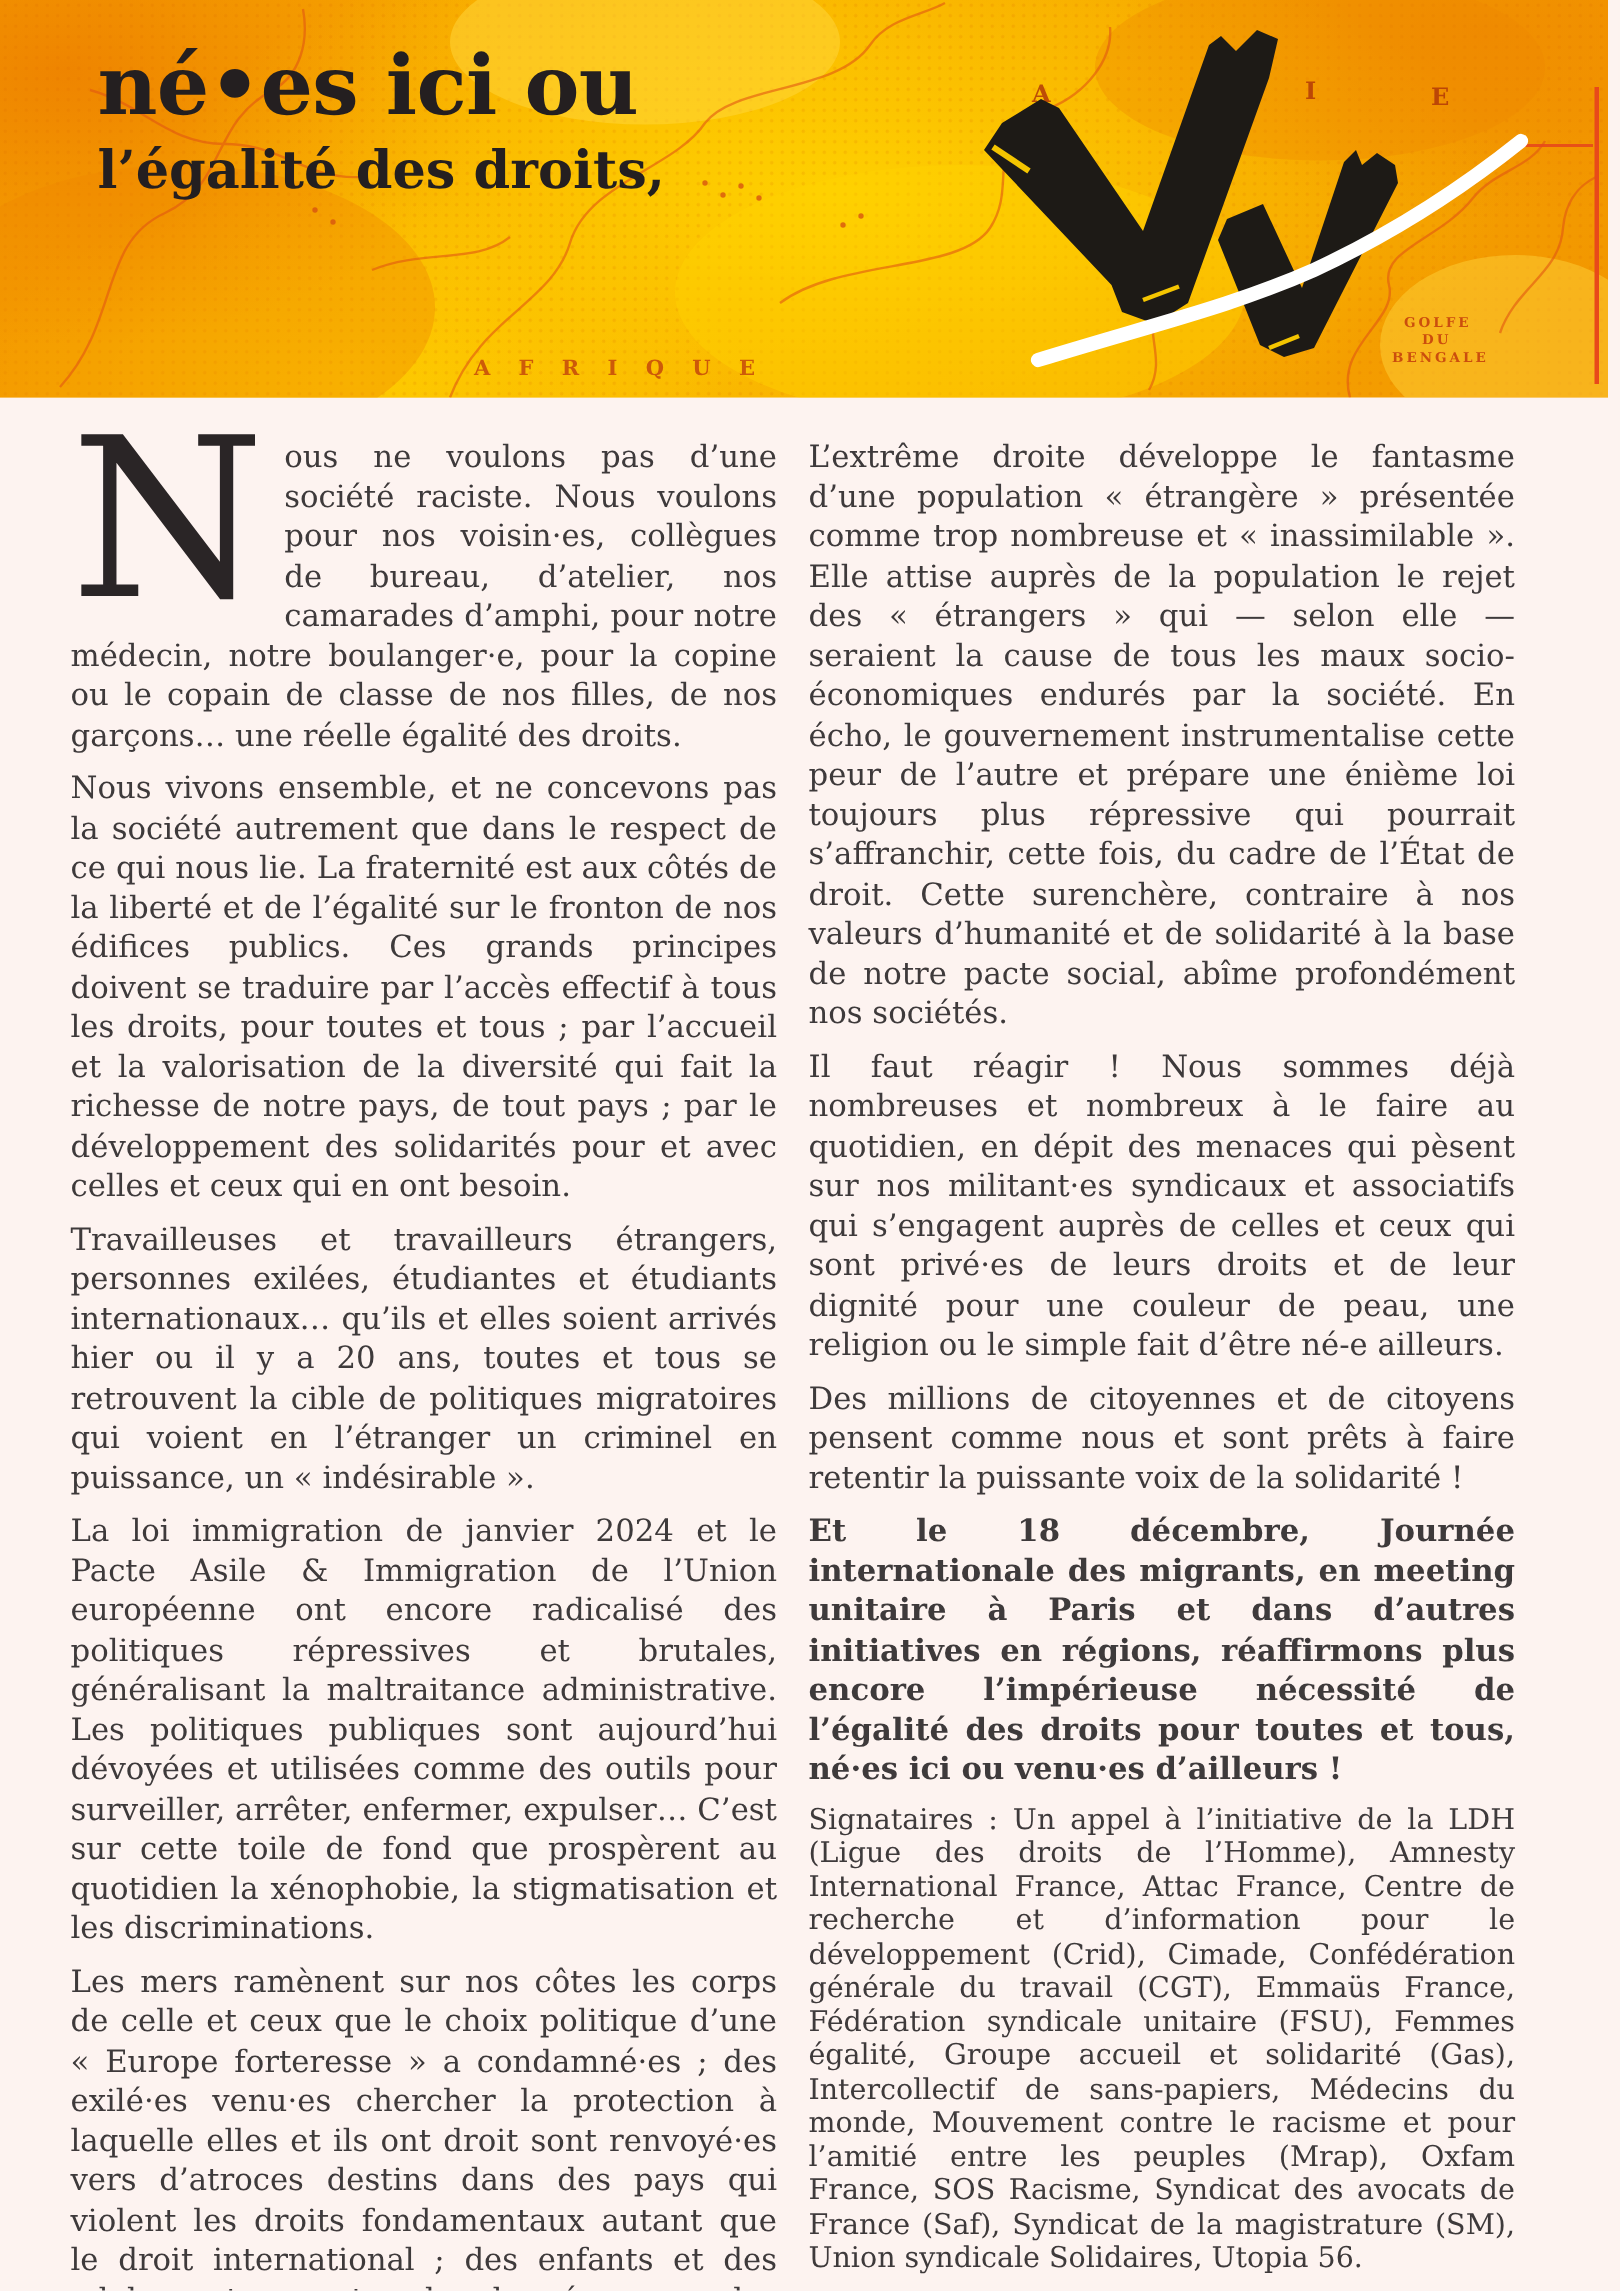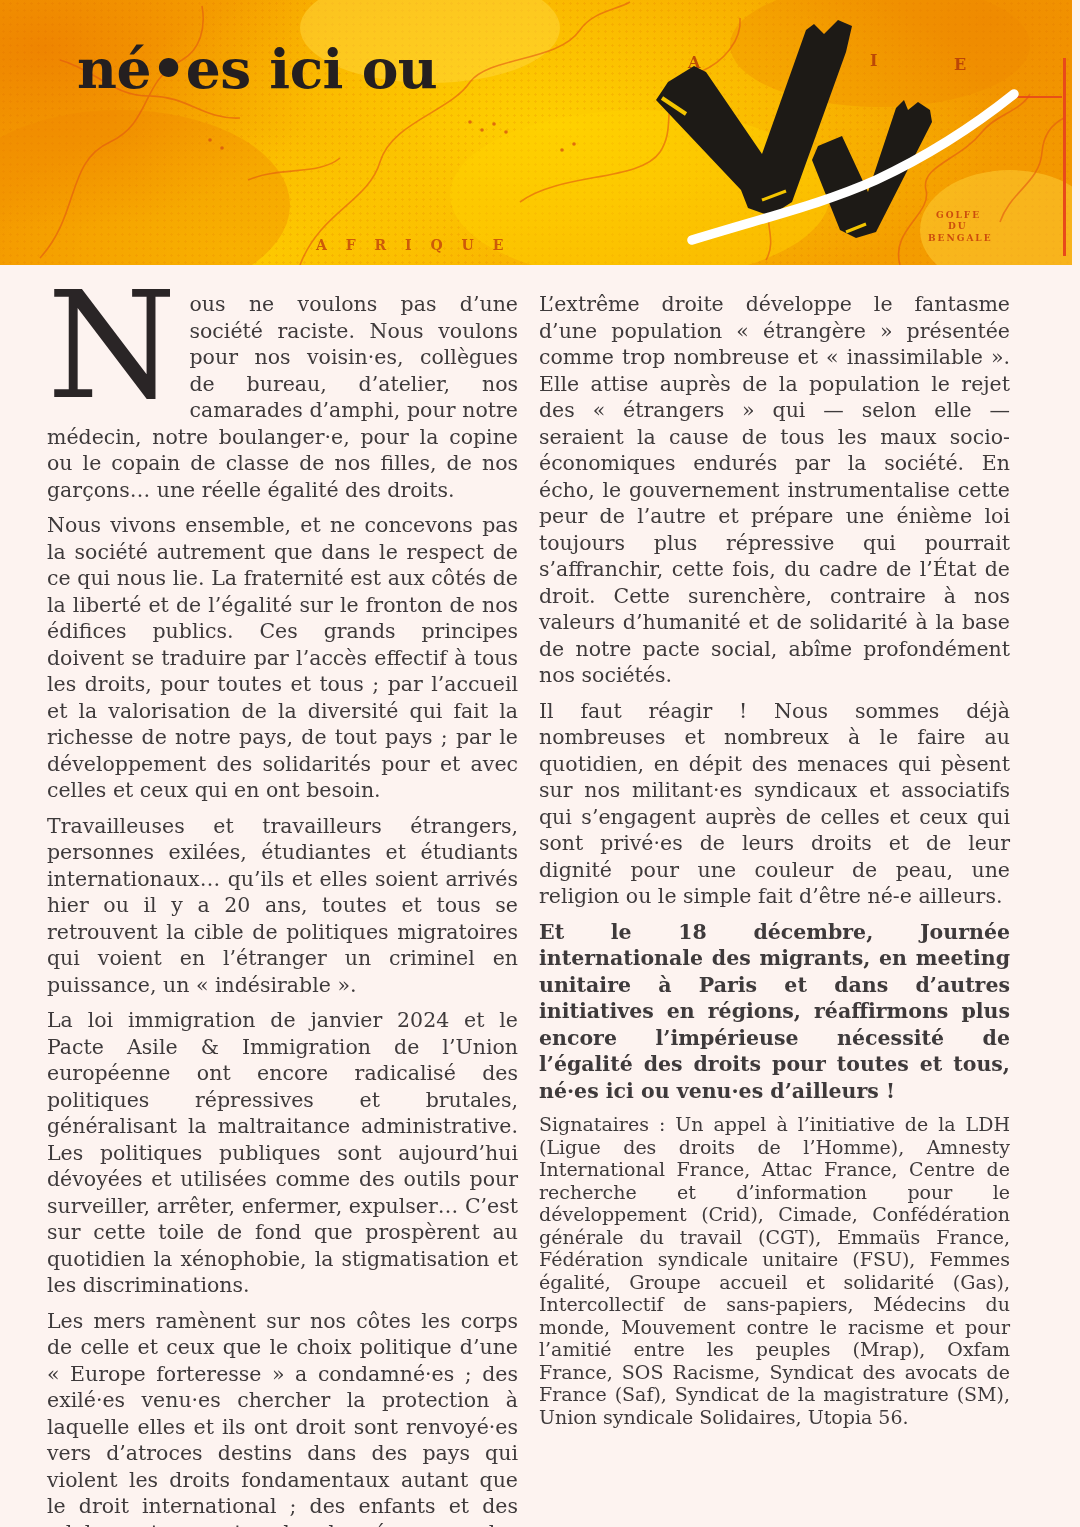--- a/index.html
+++ b/index.html
@@ -22,21 +22,21 @@
       radial-gradient(rgba(219,103,0,.16) 1.1px, transparent 1.4px) 0 0 / 7px 7px,
       radial-gradient(720px 300px at 52% 48%, rgba(255,214,0,.85), rgba(255,214,0,0) 62%),
       radial-gradient(420px 260px at 4% 18%, rgba(236,122,0,.75), rgba(236,122,0,0) 70%),
       radial-gradient(340px 180px at 92% 8%, rgba(238,134,0,.7), rgba(238,134,0,0) 70%),
       radial-gradient(380px 190px at 22% 96%, rgba(255,211,0,.8), rgba(255,211,0,0) 70%),
       linear-gradient(115deg, #f6a300 0%, #f9b000 45%, #f29600 100%);
   }
   .hero-svg { position: absolute; left: 0; top: 0; width: 1072px; height: 265px; }
   .hero-text { position: absolute; left: 65px; top: 28px; z-index: 3; }
   .hero-title {
-    margin: 12px;
+    margin: 0;
     font-size: 55px; font-weight: 700; line-height: 1.06;
     letter-spacing: -0.5px; color: #241f20;
   }
   .hero-title span { display: block; }
   .hero-subtitle {
     margin: 9px 0 0 0;
     font-size: 35px; font-weight: 700; line-height: 1.1;
     color: #241f20;
   }
   .hero-subtitle span { display: block; }
@@ -128,35 +128,37 @@
       </g>
 
       <path d="M692,240 C770,216 822,204 876,180 C936,152 984,118 1014,94" stroke="#ffffff" stroke-width="9.5" fill="none" stroke-linecap="round"></path>
     </svg>
 
     <div class="hero-text">
       <h1 class="hero-title">
         <span>né•es ici ou</span>
       </h1>
       <p class="hero-subtitle">
+        <span>l’égalité des droits,</span>
       </p>
     </div>
   </header>
 
   <div class="edge-line"></div>
 
   <main class="columns">
     <section class="col">
       <p><span class="dropcap">N</span><span>ous ne voulons pas d’une société raciste. Nous voulons pour nos voisin·es, collègues de bureau, d’atelier, nos camarades d’amphi, pour notre médecin, notre boulanger·e, pour la copine ou le copain de classe de nos filles, de nos garçons… une réelle égalité des droits.</span></p>
       <p>Nous vivons ensemble, et ne concevons pas la société autrement que dans le respect de ce qui nous lie. La fraternité est aux côtés de la liberté et de l’égalité sur le fronton de nos édifices publics. Ces grands principes doivent se traduire par l’accès effectif à tous les droits, pour toutes et tous&nbsp;; par l’accueil et la valorisation de la diversité qui fait la richesse de notre pays, de tout pays&nbsp;; par le développement des solidarités pour et avec celles et ceux qui en ont besoin.</p>
       <p>Travailleuses et travailleurs étrangers, personnes exilées, étudiantes et étudiants internationaux… qu’ils et elles soient arrivés hier ou il y a 20 ans, toutes et tous se retrouvent la cible de politiques migratoires qui voient en l’étranger un criminel en puissance, un «&nbsp;indésirable&nbsp;».</p>
       <p>La loi immigration de janvier 2024 et le Pacte Asile &amp; Immigration de l’Union européenne ont encore radicalisé des politiques répressives et brutales, généralisant la maltraitance administrative. Les politiques publiques sont aujourd’hui dévoyées et utilisées comme des outils pour surveiller, arrêter, enfermer, expulser… C’est sur cette toile de fond que prospèrent au quotidien la xénophobie, la stigmatisation et les discriminations.</p>
       <p>Les mers ramènent sur nos côtes les corps de celle et ceux que le choix politique d’une «&nbsp;Europe forteresse&nbsp;» a condamné·es&nbsp;; des exilé·es venu·es chercher la protection à laquelle elles et ils ont droit sont renvoyé·es vers d’atroces destins dans des pays qui violent les droits fondamentaux autant que le droit international&nbsp;; des enfants et des adolescents sont abandonnés par les institutions qui devraient les protéger&nbsp;; des personnes qui travaillent, étudient, vivent avec nous sont harcelées et traitées comme des délinquants faute de recevoir les documents qui légaliseraient et pérenniseraient leur séjour&nbsp;; des résident·es de longue date rencontrent des difficultés indues pour la prolon-</p>
     </section>
     <section class="col">
       <p>L’extrême droite développe le fantasme d’une population «&nbsp;étrangère&nbsp;» présentée comme trop nombreuse et «&nbsp;inassimilable&nbsp;». Elle attise auprès de la population le rejet des «&nbsp;étrangers&nbsp;» qui — selon elle — seraient la cause de tous les maux socio-économiques endurés par la société. En écho, le gouvernement instrumentalise cette peur de l’autre et prépare une énième loi toujours plus répressive qui pourrait s’affranchir, cette fois, du cadre de l’État de droit. Cette surenchère, contraire à nos valeurs d’humanité et de solidarité à la base de notre pacte social, abîme profondément nos sociétés.</p>
       <p>Il faut réagir&nbsp;! Nous sommes déjà nombreuses et nombreux à le faire au quotidien, en dépit des menaces qui pèsent sur nos militant·es syndicaux et associatifs qui s’engagent auprès de celles et ceux qui sont privé·es de leurs droits et de leur dignité pour une couleur de peau, une religion ou le simple fait d’être né-e ailleurs.</p>
+      <p>Des millions de citoyennes et de citoyens pensent comme nous et sont prêts à faire retentir la puissante voix de la solidarité&nbsp;!</p>
       <p class="bold">Et le 18 décembre, Journée internationale des migrants, en meeting unitaire à Paris et dans d’autres initiatives en régions, réaffirmons plus encore l’impérieuse nécessité de l’égalité des droits pour toutes et tous, né·es ici ou venu·es d’ailleurs&nbsp;!</p>
       <p class="small">Signataires&nbsp;: Un appel à l’initiative de la LDH (Ligue des droits de l’Homme), Amnesty International France, Attac France, Centre de recherche et d’information pour le développement (Crid), Cimade, Confédération générale du travail (CGT), Emmaüs France, Fédération syndicale unitaire (FSU), Femmes égalité, Groupe accueil et solidarité (Gas), Intercollectif de sans-papiers, Médecins du monde, Mouvement contre le racisme et pour l’amitié entre les peuples (Mrap), Oxfam France, SOS Racisme, Syndicat des avocats de France (Saf), Syndicat de la magistrature (SM), Union syndicale Solidaires, Utopia 56.</p>
     </section>
   </main>
 
 </div>
 
 </body></html>

